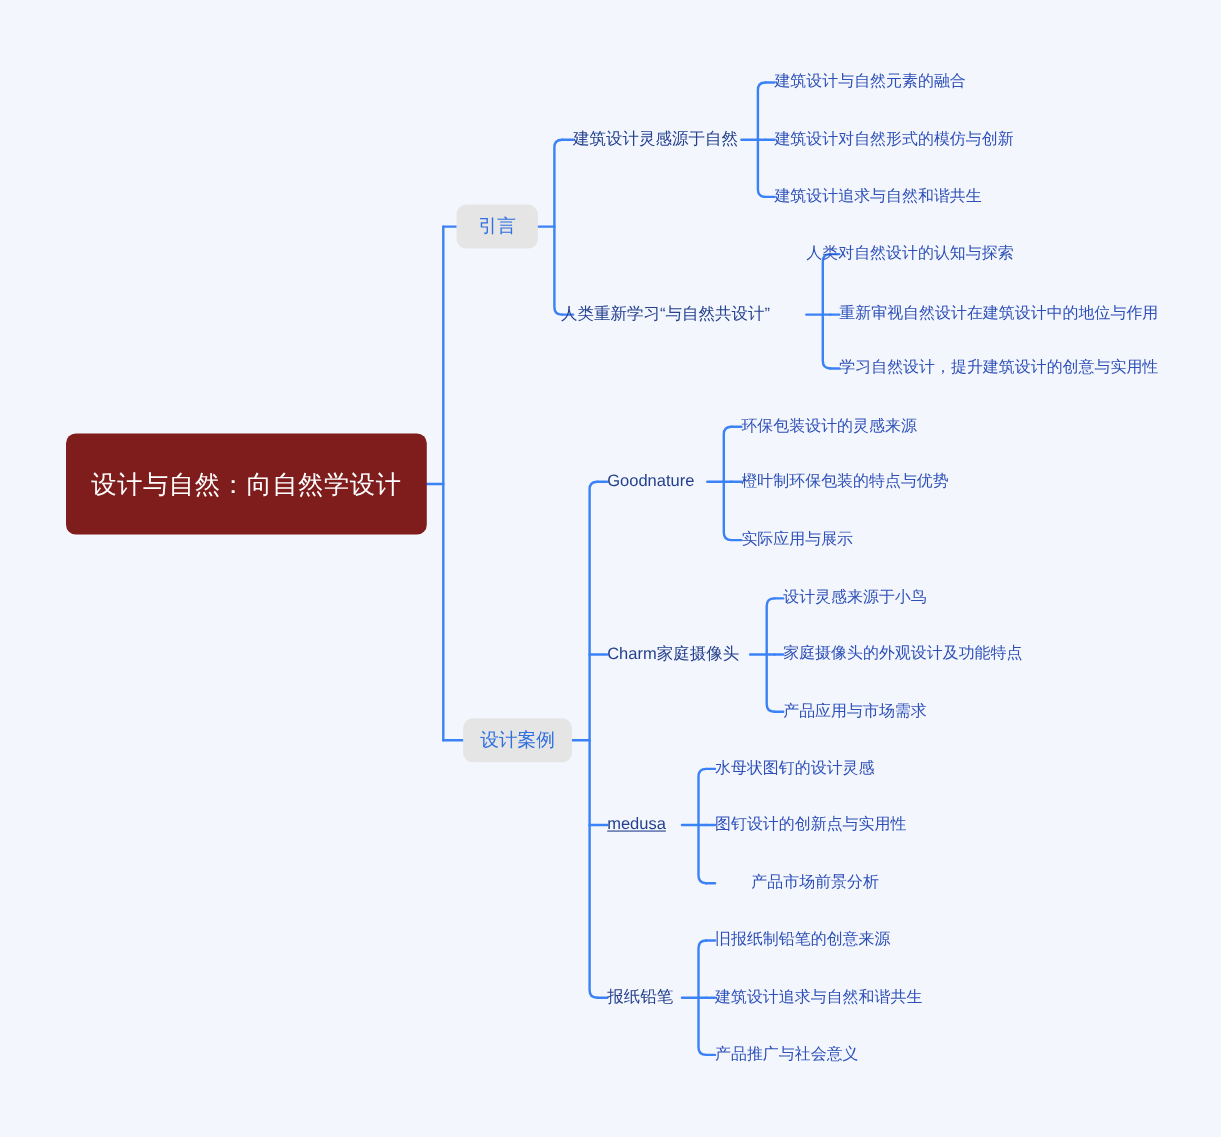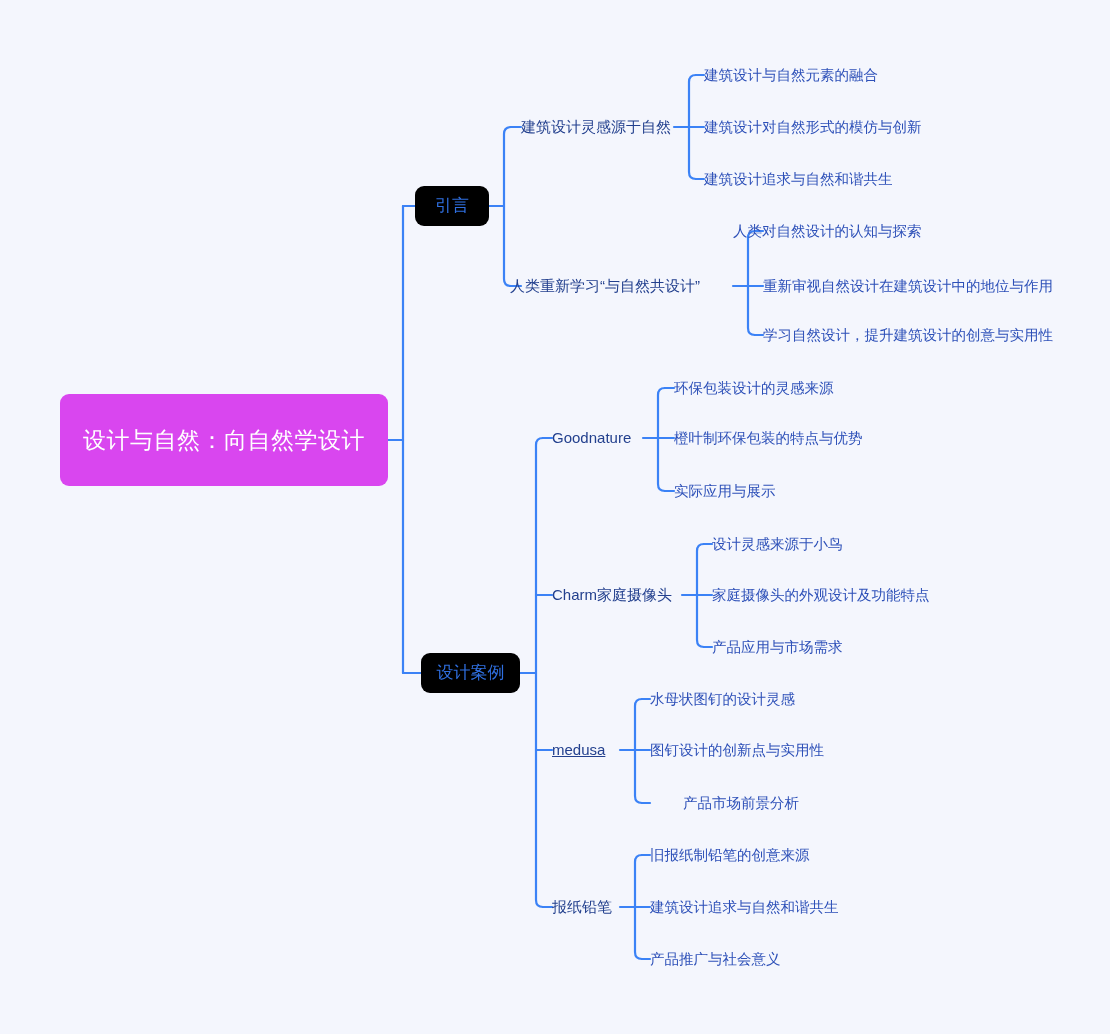--- a/index.html
+++ b/index.html
@@ -27,41 +27,41 @@
     pointer-events: none;
   }
 
   
   .root-node {
     position: absolute;
     left: 60px;
     top: 394px;
     width: 328px;
     height: 92px;
-    background: #d946ef;
+    background: #7f1d1d;
     border-radius: 9px;
     display: flex;
     align-items: center;
     justify-content: center;
     box-sizing: border-box;
     padding: 0 18px;
   }
   .root-node .root-label {
     color: #ffffff;
     font-size: 23px;
     line-height: 34px;
     text-align: center;
     letter-spacing: 0.5px;
     white-space: pre-wrap;
   }
 
   
   .pill-node {
     position: absolute;
-    background: #000000;
+    background: #e5e5e5;
     border-radius: 9px;
     display: flex;
     align-items: center;
     justify-content: center;
     box-sizing: border-box;
   }
   .pill-node .pill-label {
     color: #2f6fe0;
     font-size: 17px;
     line-height: 22px;

